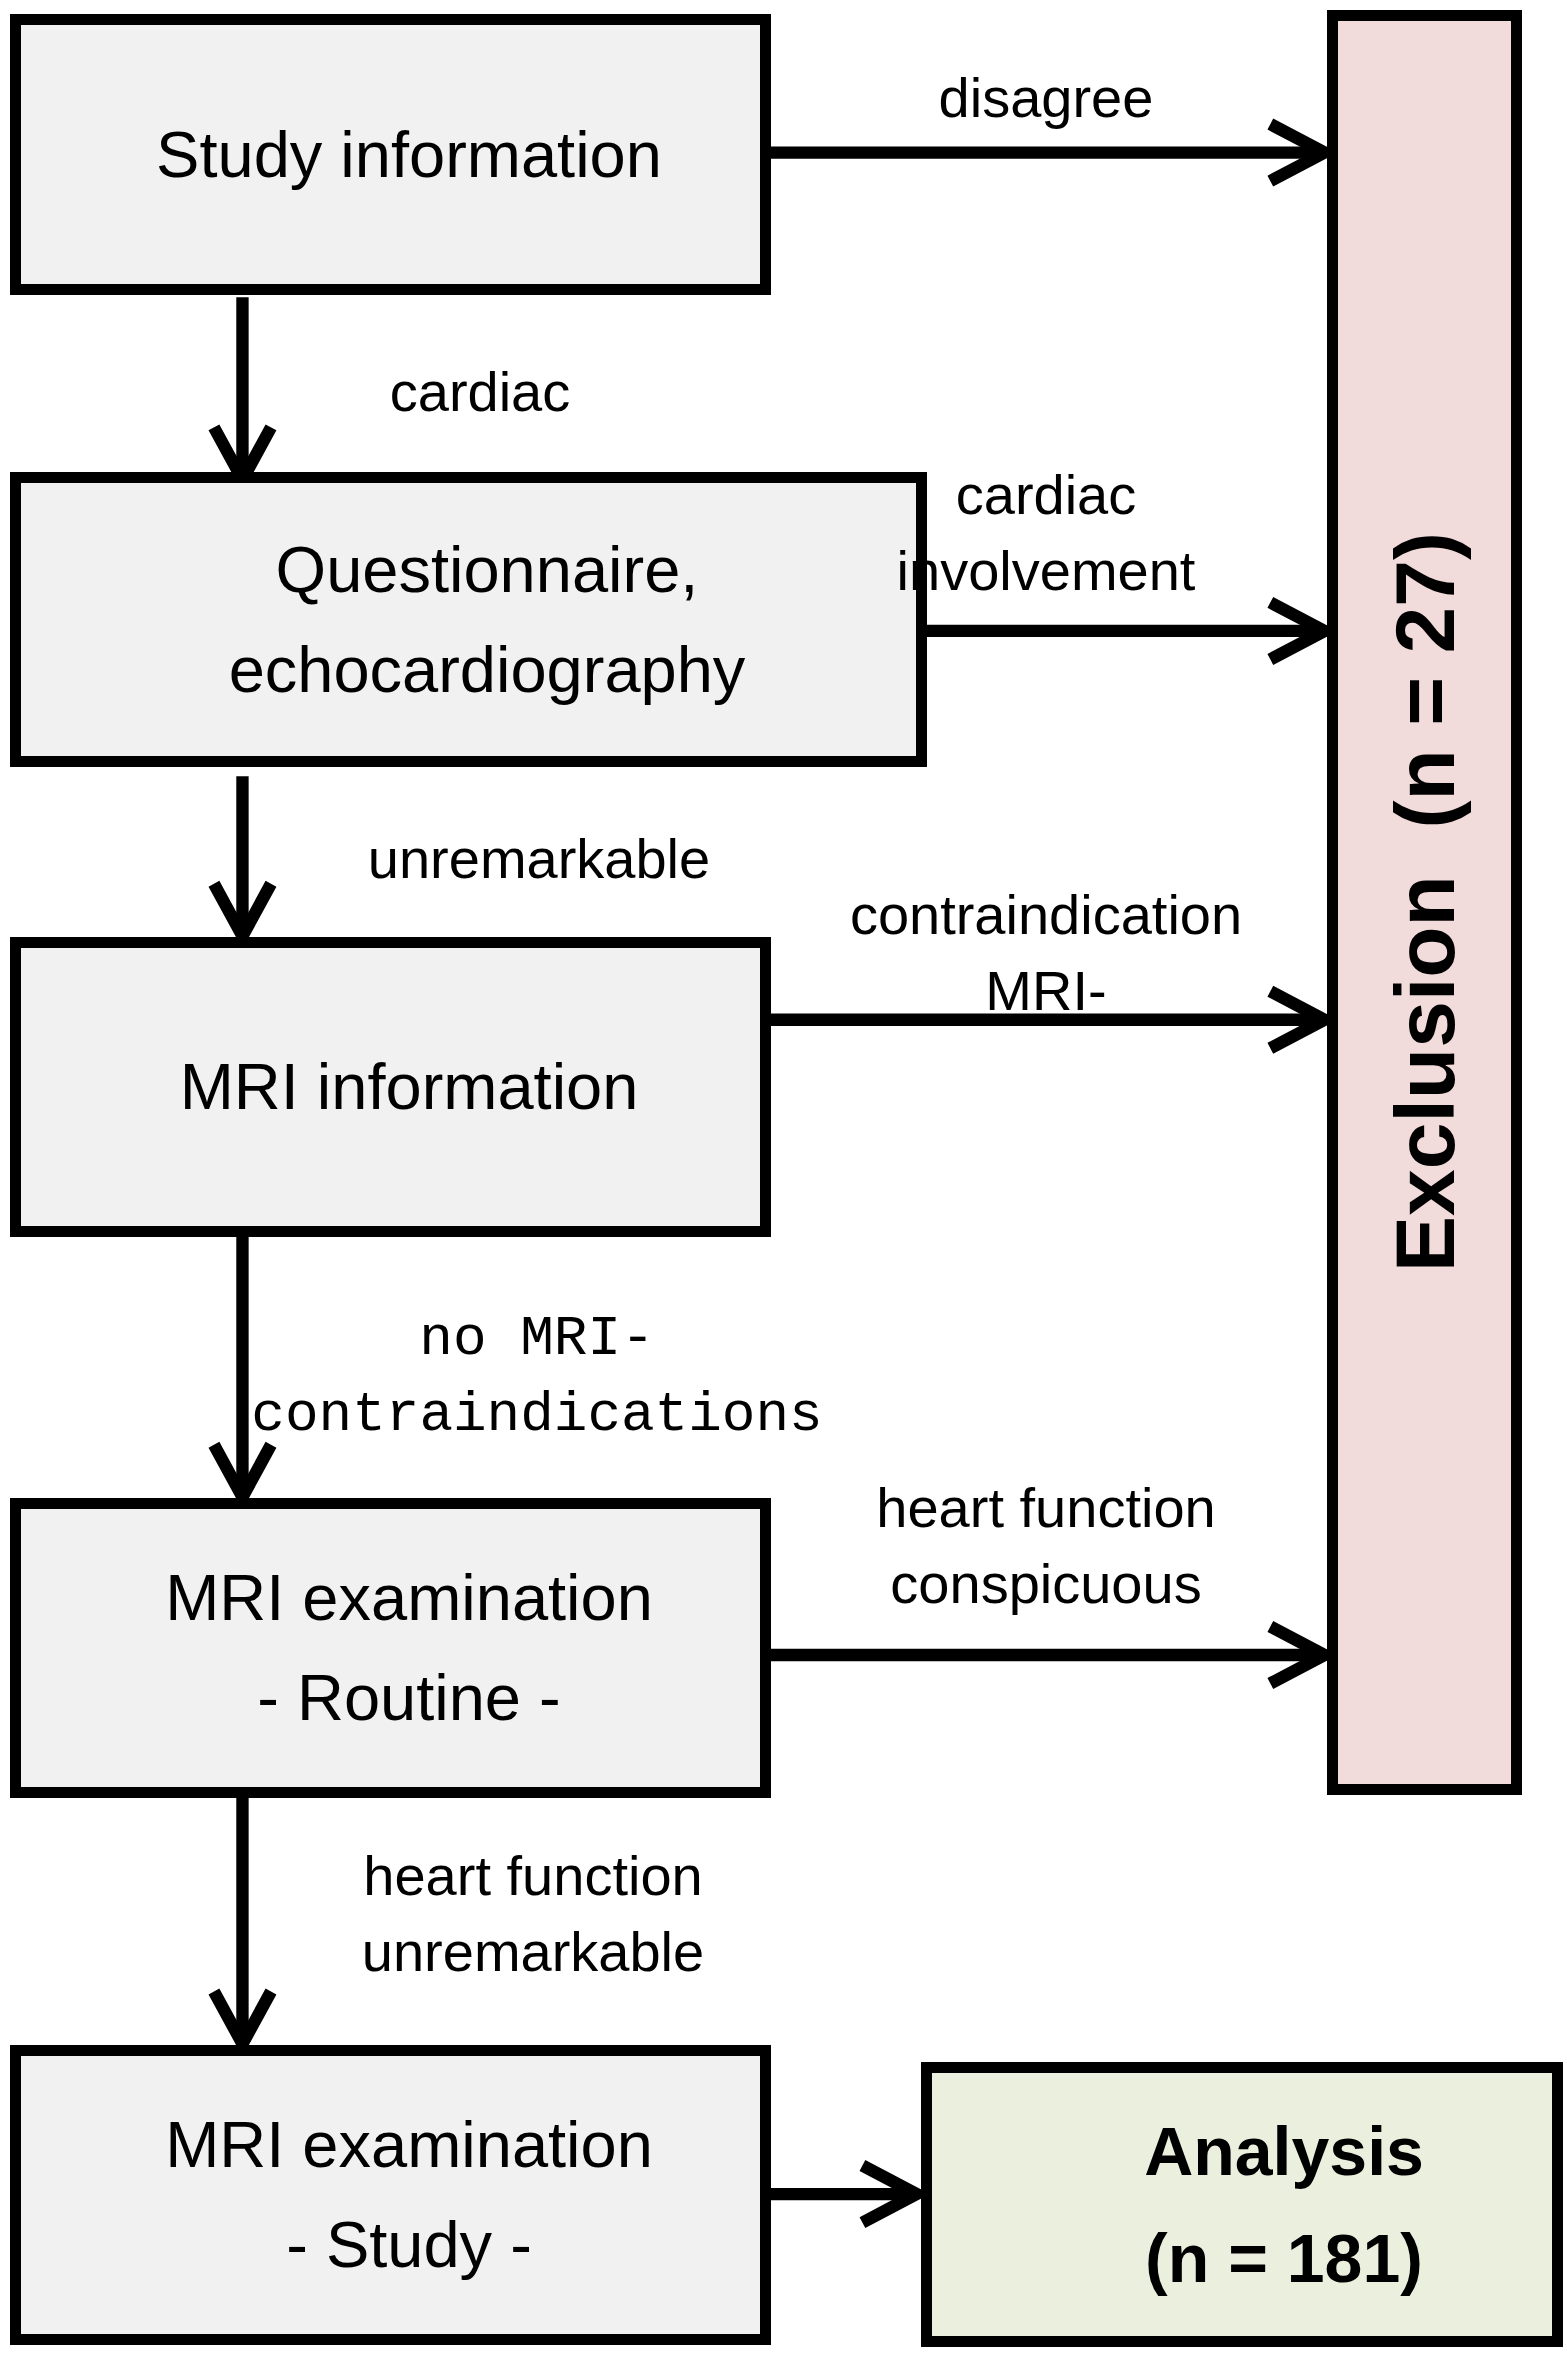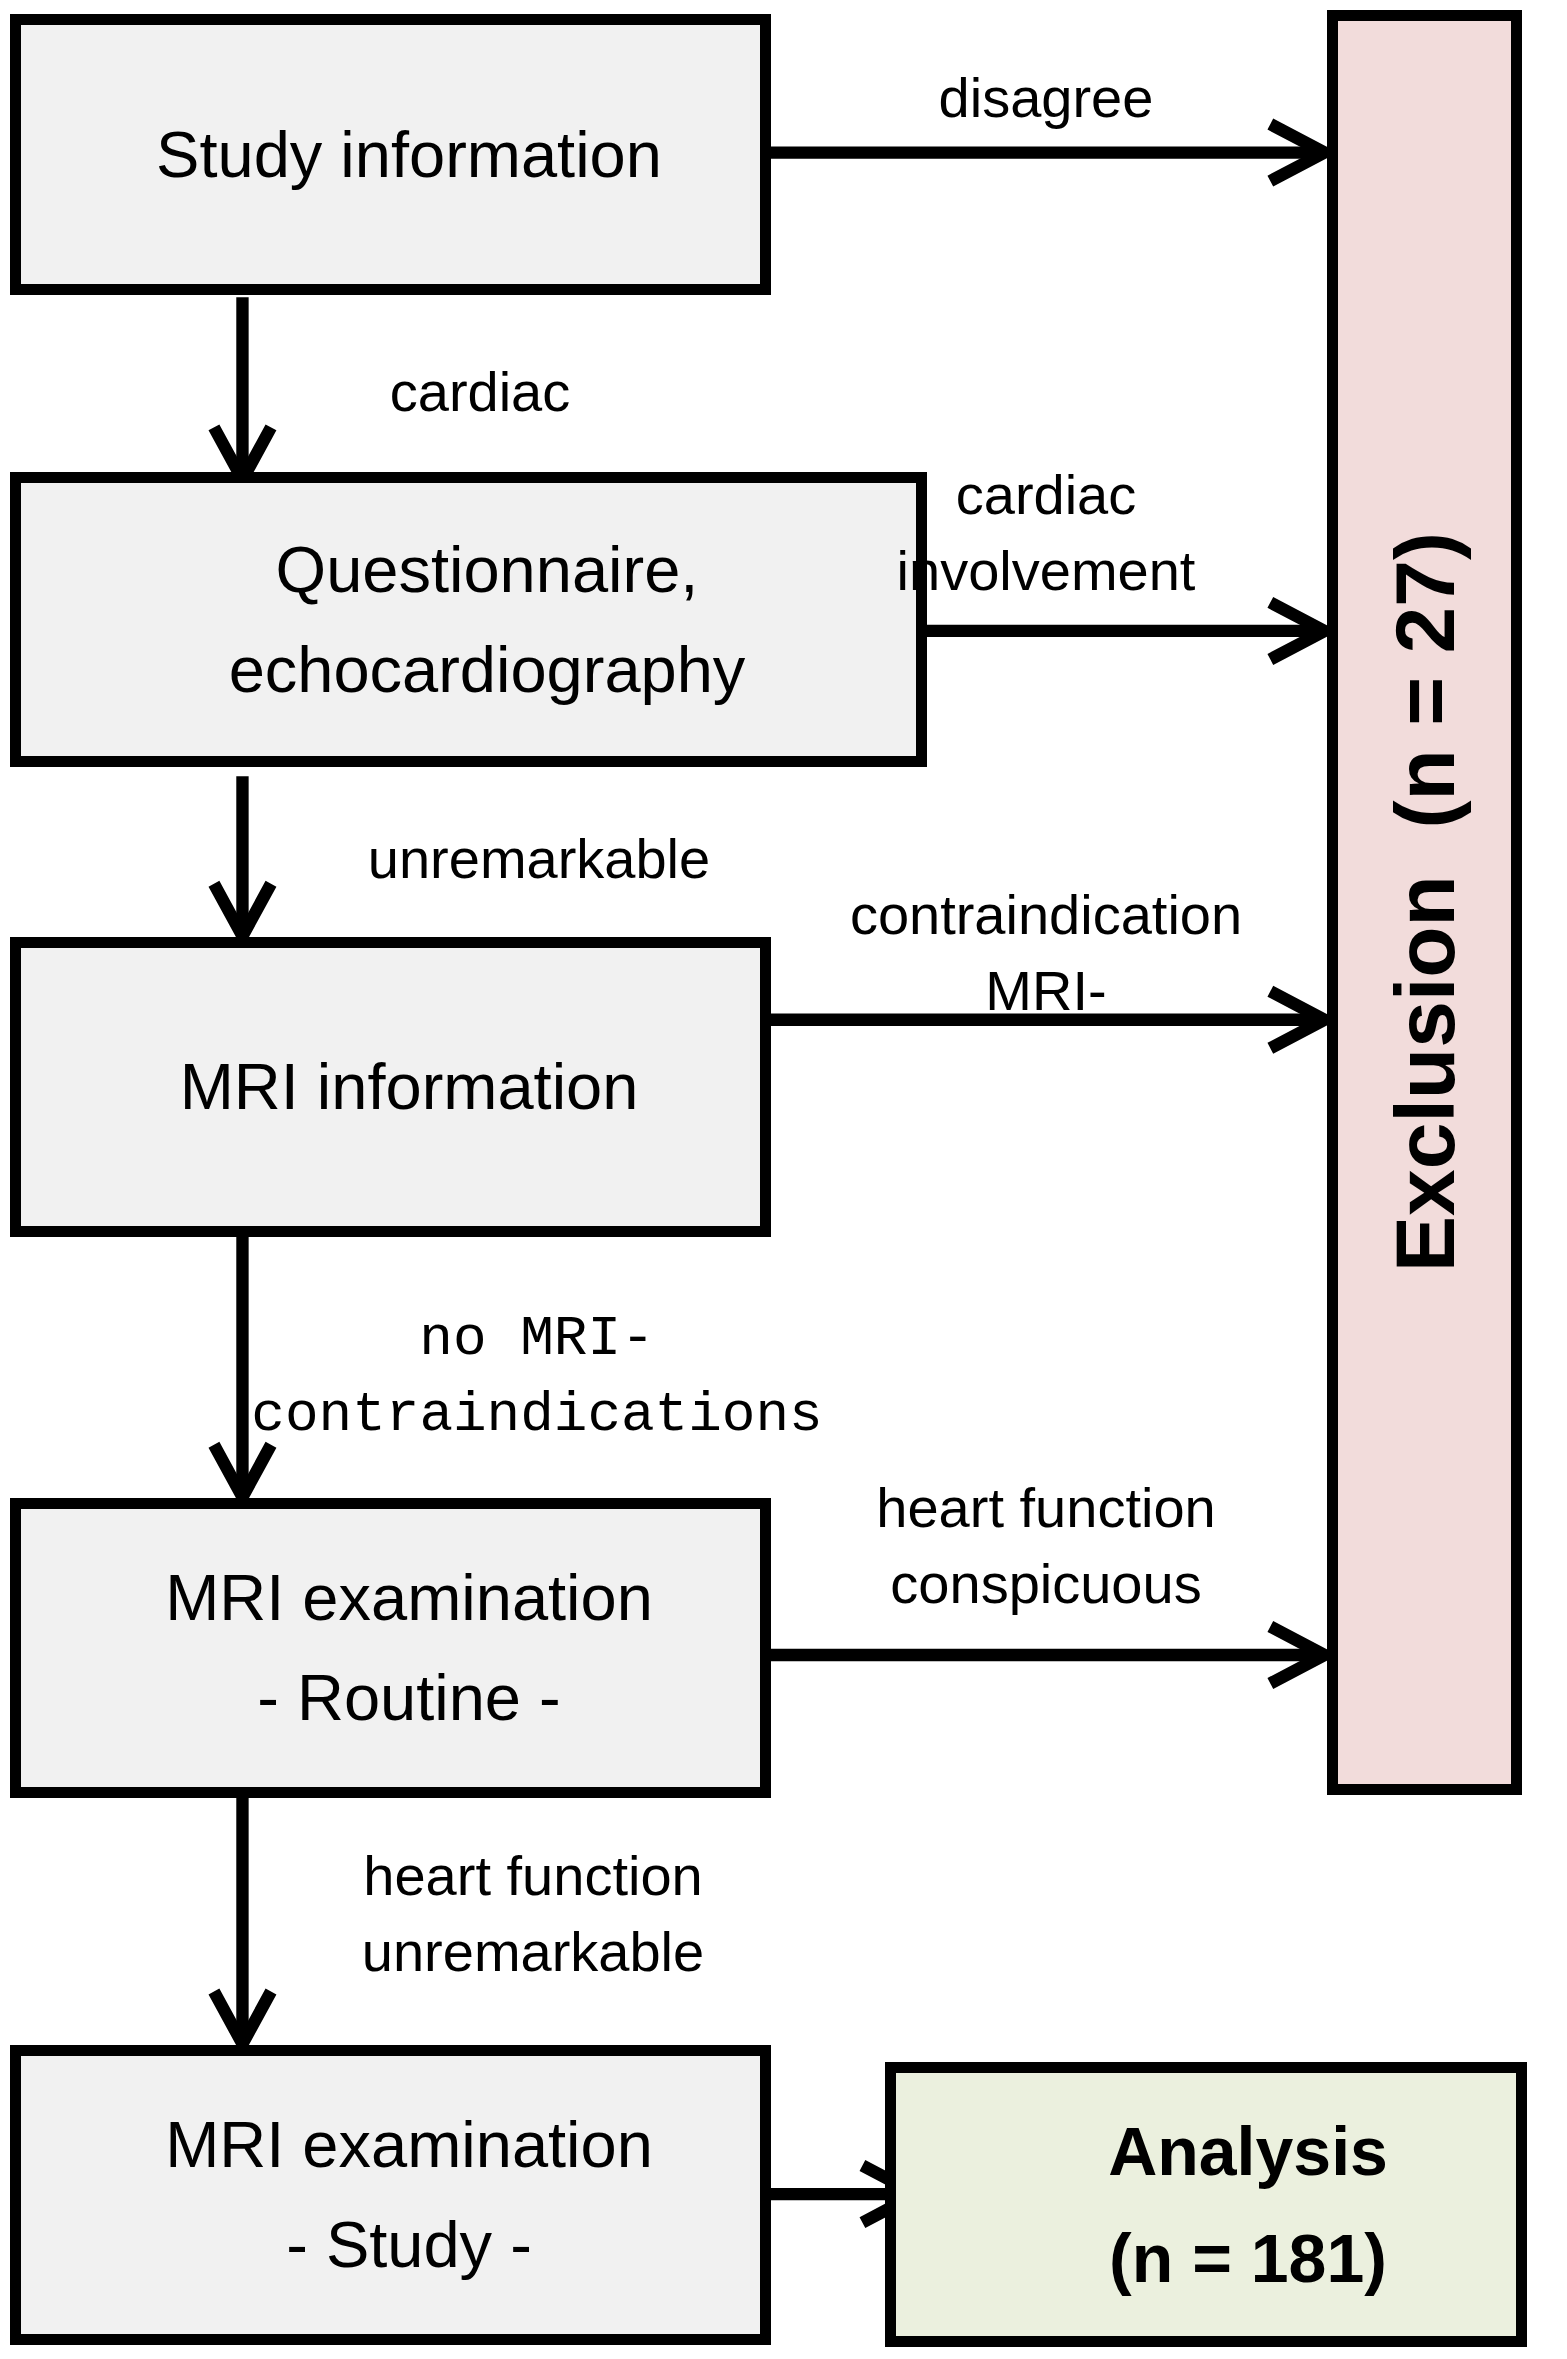--- a/index.html
+++ b/index.html
@@ -29,21 +29,21 @@
   .node-exclusion{
     left:1327px;top:9.5px;width:195px;height:1785px;
     background:#f2dcdb;
   }
   .exclusion-label{
     position:absolute;left:50%;top:50%;
     transform:translate(-50%,-50%) rotate(-90deg);
     font-size:84px;font-weight:bold;white-space:pre;
   }
   .node-analysis{
-    left:885px;top:2062px;width:642px;height:285px;
+    left:921px;top:2062px;width:642px;height:285px;
     background:#ebf0de;
     padding-left:46px;
   }
   .node-analysis .line{font-size:68px;line-height:107px;font-weight:bold;}
   .edge-label{
     position:absolute;z-index:2;
     transform:translate(-50%,-50%);
     text-align:center;font-size:56px;line-height:76px;white-space:nowrap;
   }
   .lbl-consent          {left:480px;  top:392px;}

